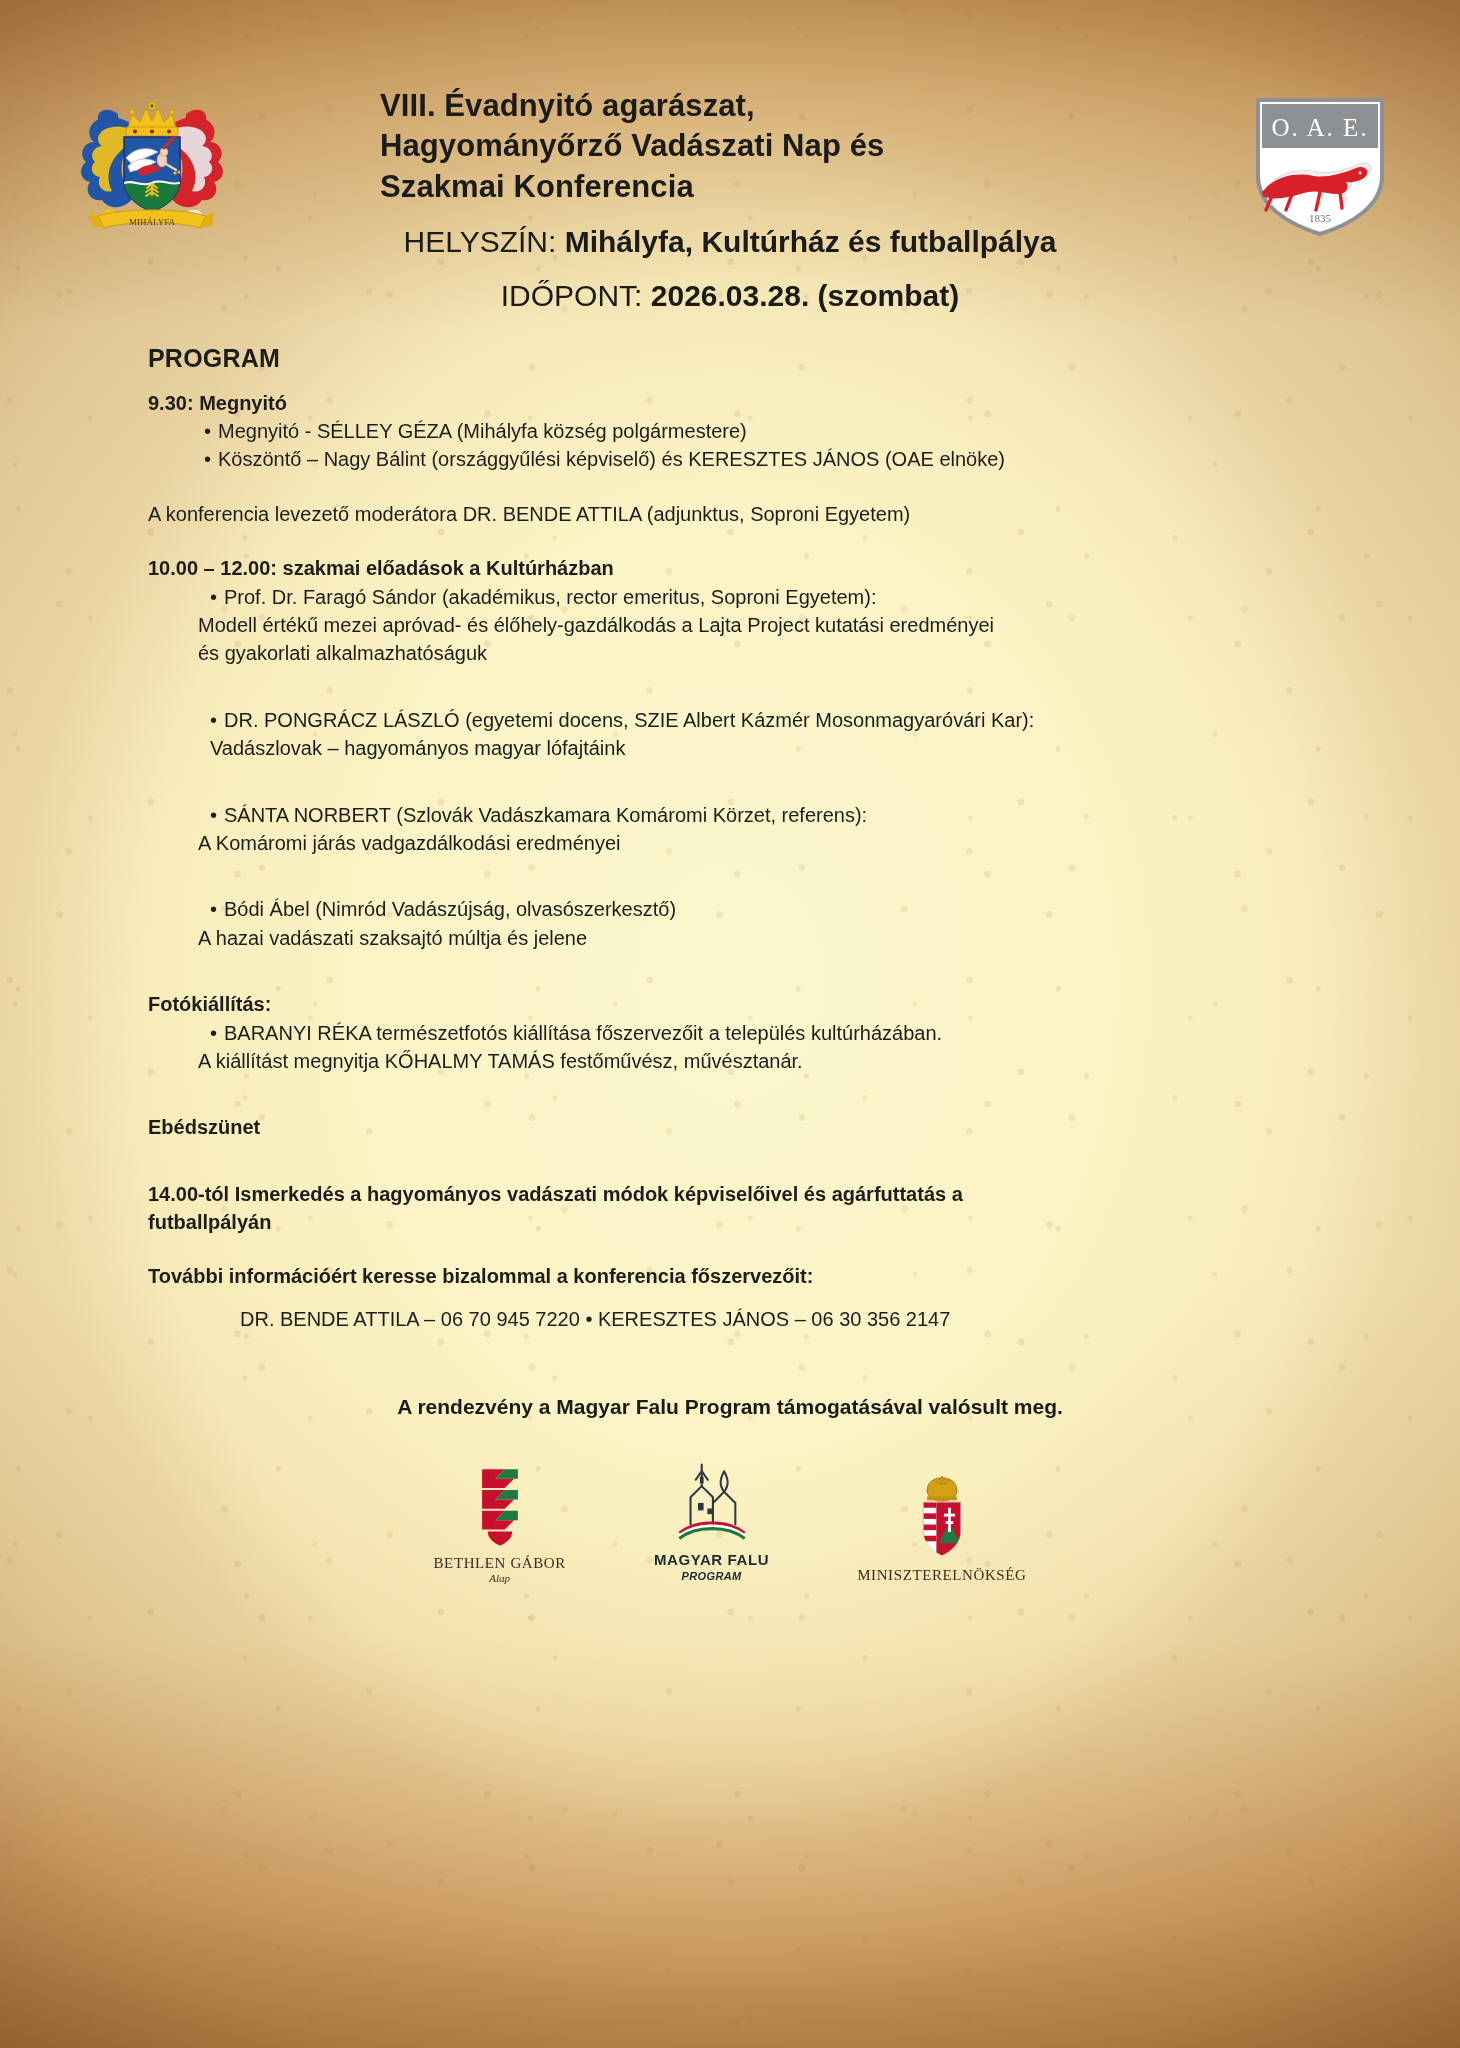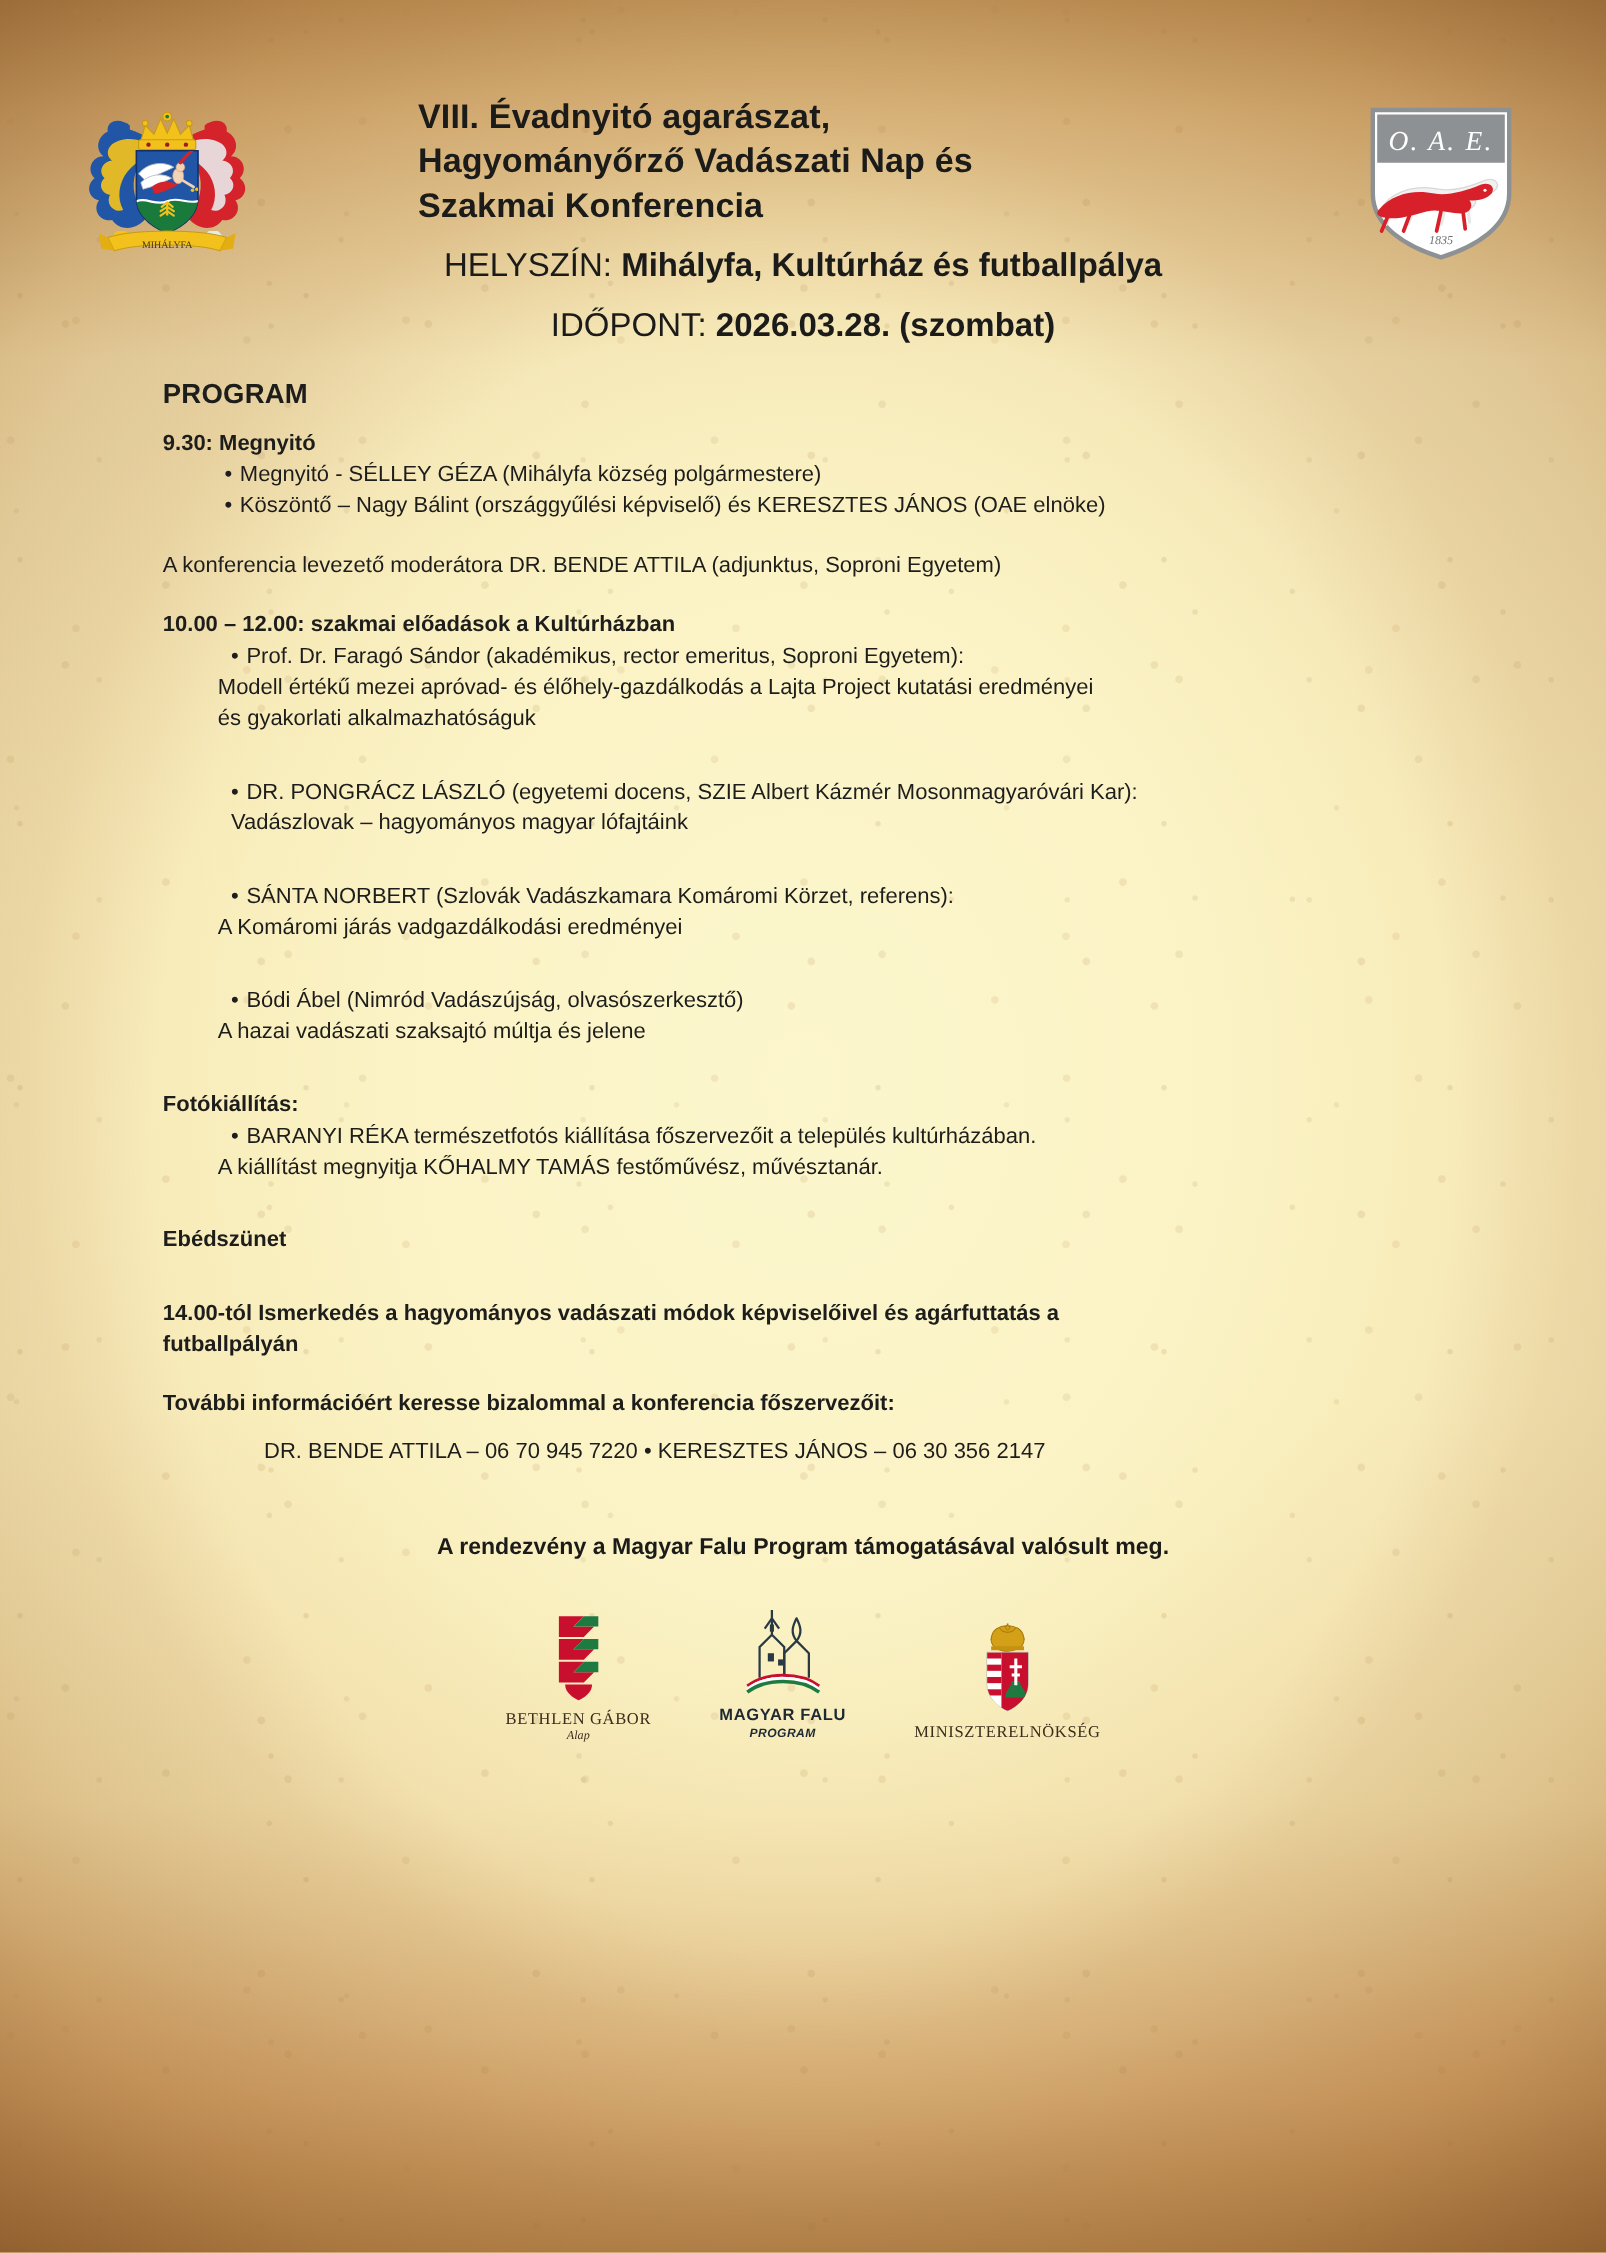--- a/index.html
+++ b/index.html
@@ -42,21 +42,21 @@
       radial-gradient(circle at 79% 92%, rgba(158,112,58,.32) 0 2px, transparent 3px);
     background-size:260px 240px,300px 280px,220px 200px,340px 300px,280px 260px,320px 290px,270px 250px,300px 270px,250px 230px,330px 310px,290px 270px,310px 280px;
   }
 
   
   .content{position:relative;z-index:5;}
 
   
   .header{position:relative;padding-top:86px;}
   .crest{position:absolute;left:62px;top:84px;width:180px;height:150px;}
-  .oae{position:absolute;right:70px;top:90px;width:160px;height:150px;font-style:italic;}
+  .oae{position:absolute;right:60px;top:90px;width:160px;height:150px;}
 
   .title{
     font-weight:bold;font-size:31px;line-height:1.30;
     letter-spacing:.1px;color:#1b1b19;margin:0 auto;width:700px;
   }
   .subline{text-align:center;font-size:30px;line-height:1.28;margin-top:16px;color:#1b1b19;}
   .subline b{font-weight:bold;}
   .subline .lab{font-weight:400;}
 
   
@@ -72,21 +72,21 @@
   .ind3{margin-left:50px;}
   .ind-phone{margin-left:92px;}
   .bul{display:inline-block;width:14px;}
 
   .support{
     text-align:center;font-weight:bold;font-size:21px;margin-top:62px;color:#1b1b19;
   }
 
   
   .sponsors{
-    display:flex;justify-content:center;align-items:flex-end;gap:62px;margin-top:40px;
+    display:flex;justify-content:center;align-items:flex-end;gap:88px;margin-top:40px;
   }
   .sp{display:flex;flex-direction:column;align-items:center;}
   .sp .cap{margin-top:6px;text-align:center;color:#3a2d1c;font-family:"Liberation Serif",serif;}
   .sp .cap .l1{font-size:15px;letter-spacing:.6px;}
   .sp .cap .l2{font-size:11px;font-style:italic;}
   .mfp .cap{font-family:"Liberation Sans",sans-serif;font-weight:bold;color:#1d2a33;font-size:13px;line-height:1.25;letter-spacing:.4px;}
   .mek .cap{font-size:15px;letter-spacing:.5px;}
 </style>
 </head>
 <body>

